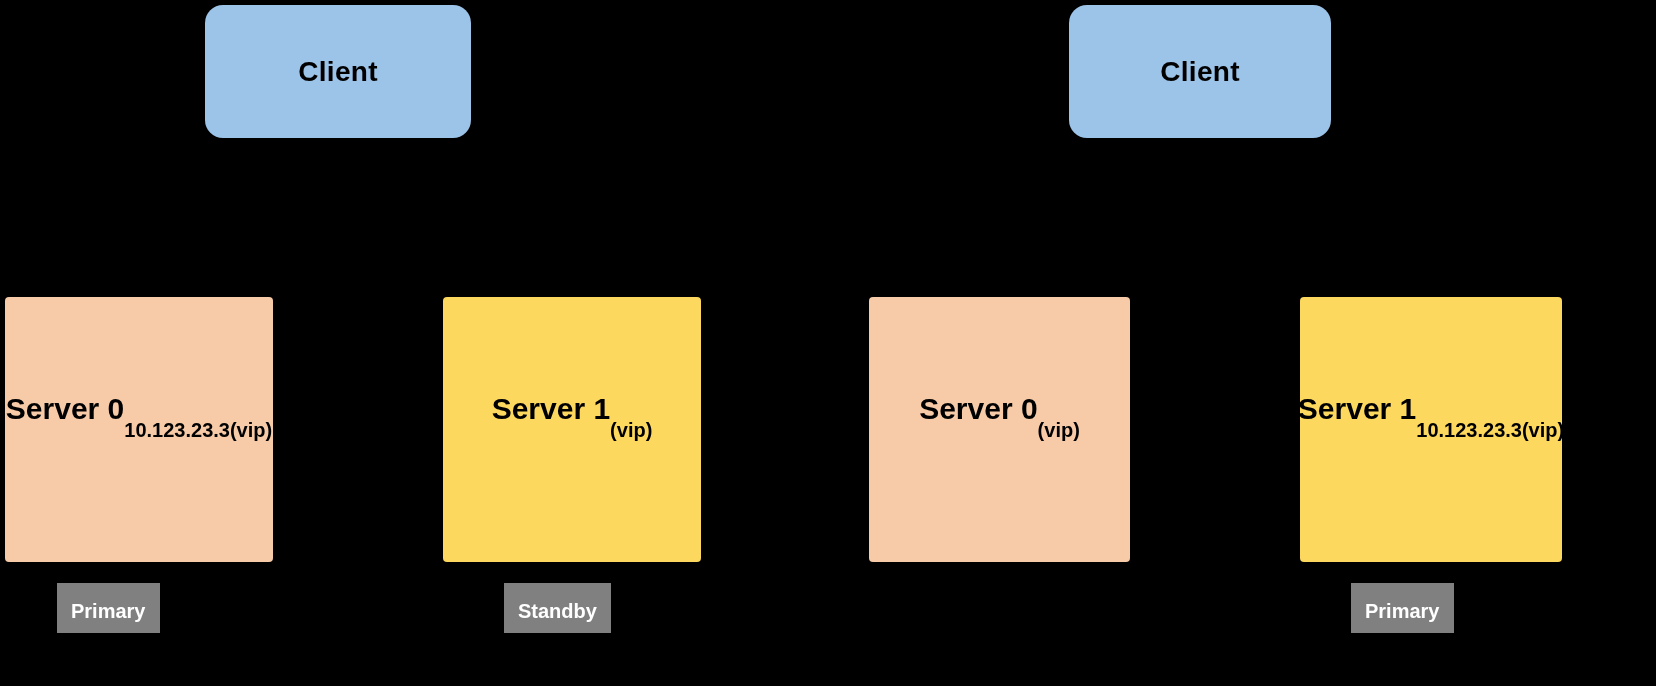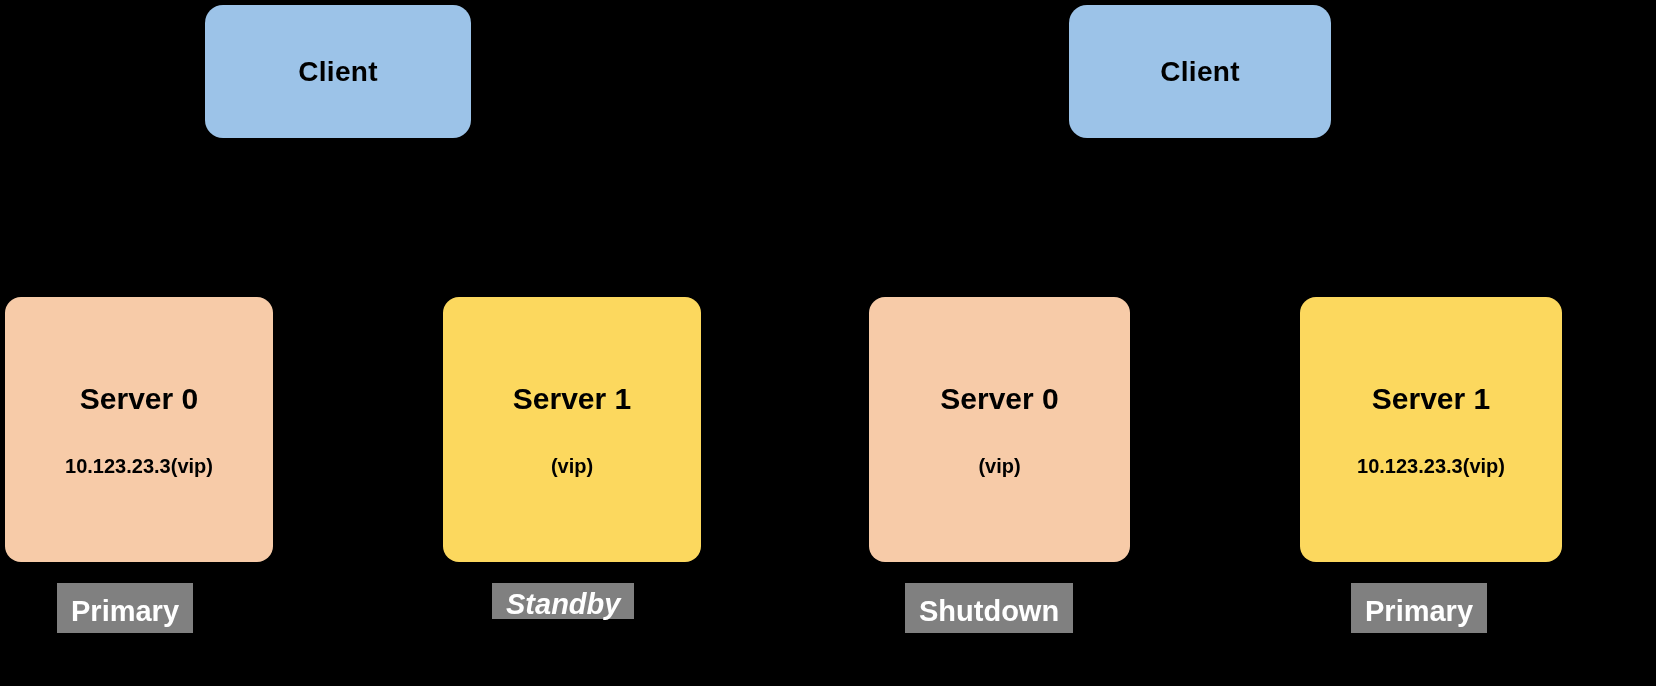--- a/index.html
+++ b/index.html
@@ -39,24 +39,24 @@
     letter-spacing: 0.3px;
     color: #000000;
     line-height: 1;
   }
   #client-left  { left: 205px;  top: 5px;  width: 266px; height: 133px; }
   #client-right { left: 1069px; top: 5px;  width: 262px; height: 133px; }
 
   
   .server-box {
     position: absolute;
-    border-radius: 16px;
+    border-radius: 4px;
     box-sizing: border-box;
     display: flex;
-    flex-direction: column;
+    flex-direction: row;
     align-items: center;
     justify-content: center;
   }
   .server-title {
     font-size: 30px;
     font-weight: bold;
     color: #000000;
     line-height: 1;
     margin-bottom: 42px;
     white-space: nowrap;
@@ -72,32 +72,32 @@
   #server-l0 { left: 5px;    top: 297px; width: 268px; height: 265px; }
   #server-l1 { left: 443px;  top: 297px; width: 258px; height: 265px; }
   #server-r0 { left: 869px;  top: 297px; width: 261px; height: 265px; }
   #server-r1 { left: 1300px; top: 297px; width: 262px; height: 265px; }
 
   
   .status-badge {
     position: absolute;
     background: #808080;
     color: #FFFFFF;
-    font-size: 29px;
+    font-size: 20px;
     font-weight: bold;
     line-height: 1;
     display: flex;
     align-items: center;
     justify-content: center;
     padding: 8px 14px 2px 14px;
     box-sizing: border-box;
     white-space: nowrap;
   }
   #badge-l0 { left: 57px;   top: 583px; height: 50px; }
-  #badge-l1 { left: 492px;  top: 583px; height: 36px; font-style: italic; }
+  #badge-l1 { left: 504px;  top: 583px; height: 50px; }
   #badge-r0 { left: 905px;  top: 583px; height: 50px; }
   #badge-r1 { left: 1351px; top: 583px; height: 50px; }
 </style>
 </head>
 <body>
 
 <div class="stage">
 
   <div class="client-box" id="client-left" style="background:#9CC3E8;">
     <span class="client-label">Client</span>
@@ -124,17 +124,16 @@
 
   <div class="server-box" id="server-r1" style="background:#FCD85E;">
     <span class="server-title">Server 1</span>
     <span class="server-sub">10.123.23.3(vip)</span>
   </div>
 
   <div class="status-badge" id="badge-l0">Primary</div>
 
   <div class="status-badge" id="badge-l1">Standby</div>
 
-  <div class="status-badge" id="badge-r0">Shutdown</div>
 
   <div class="status-badge" id="badge-r1">Primary</div>
 
 </div>
 
 </body></html>

